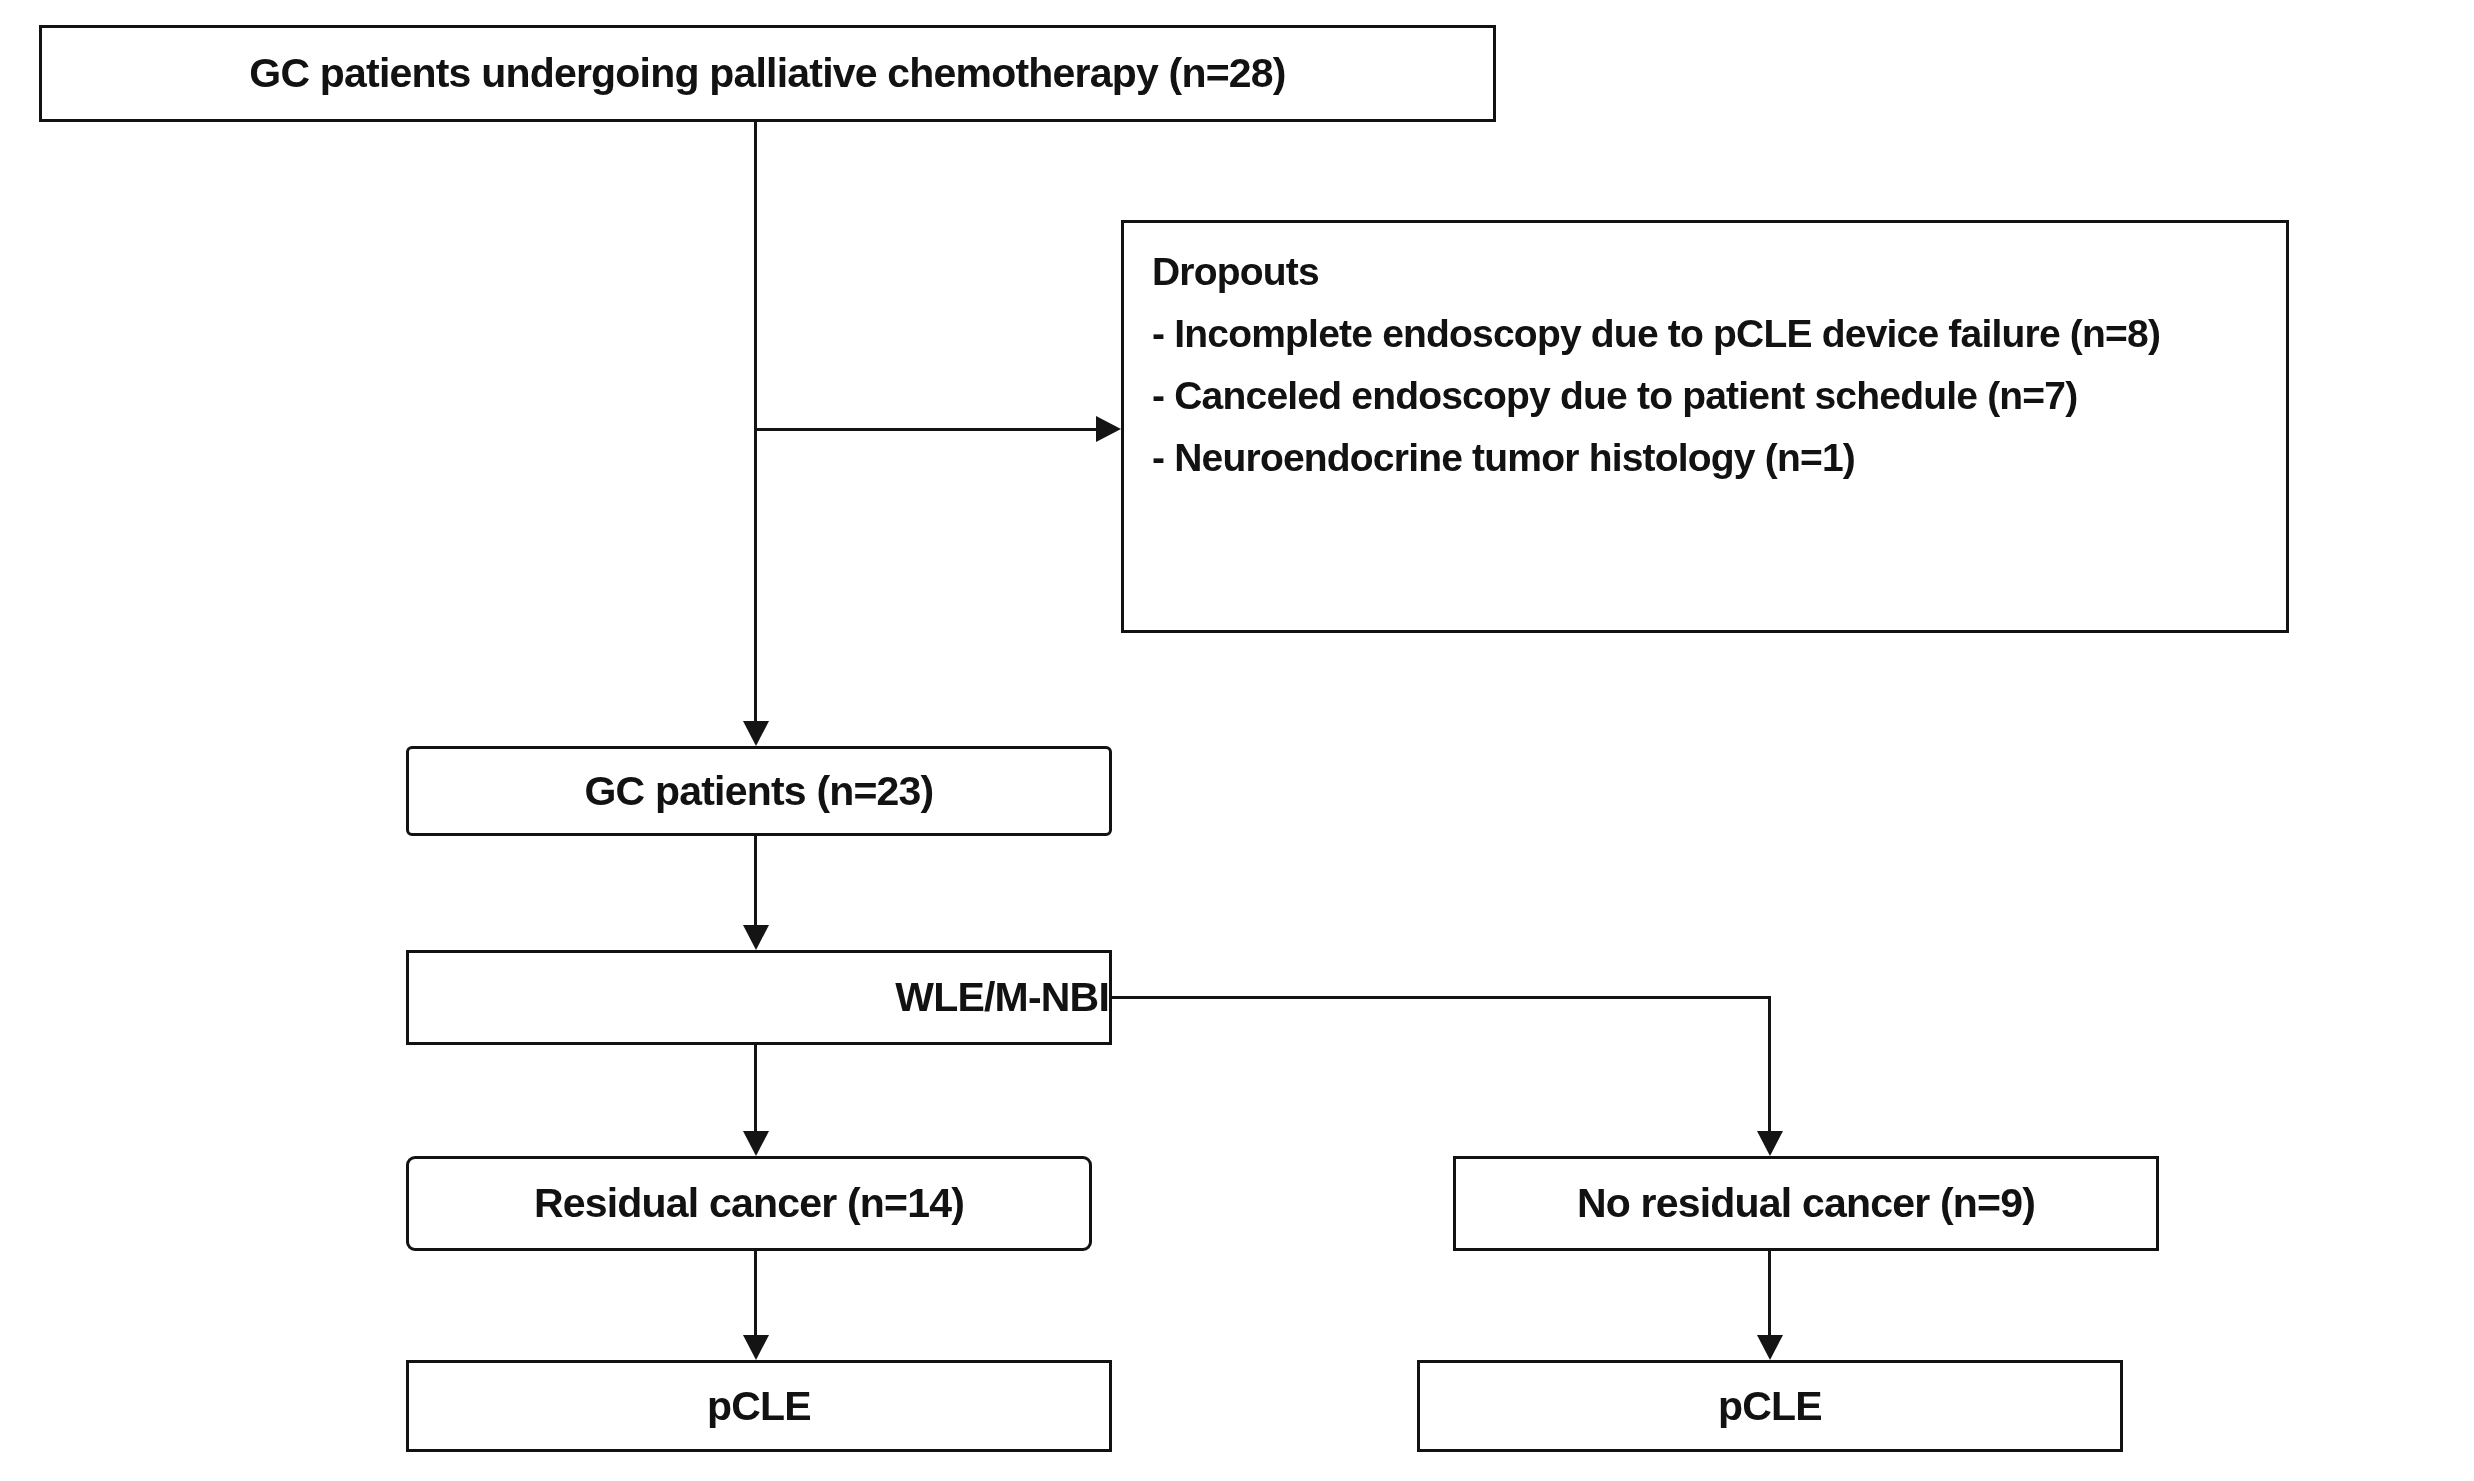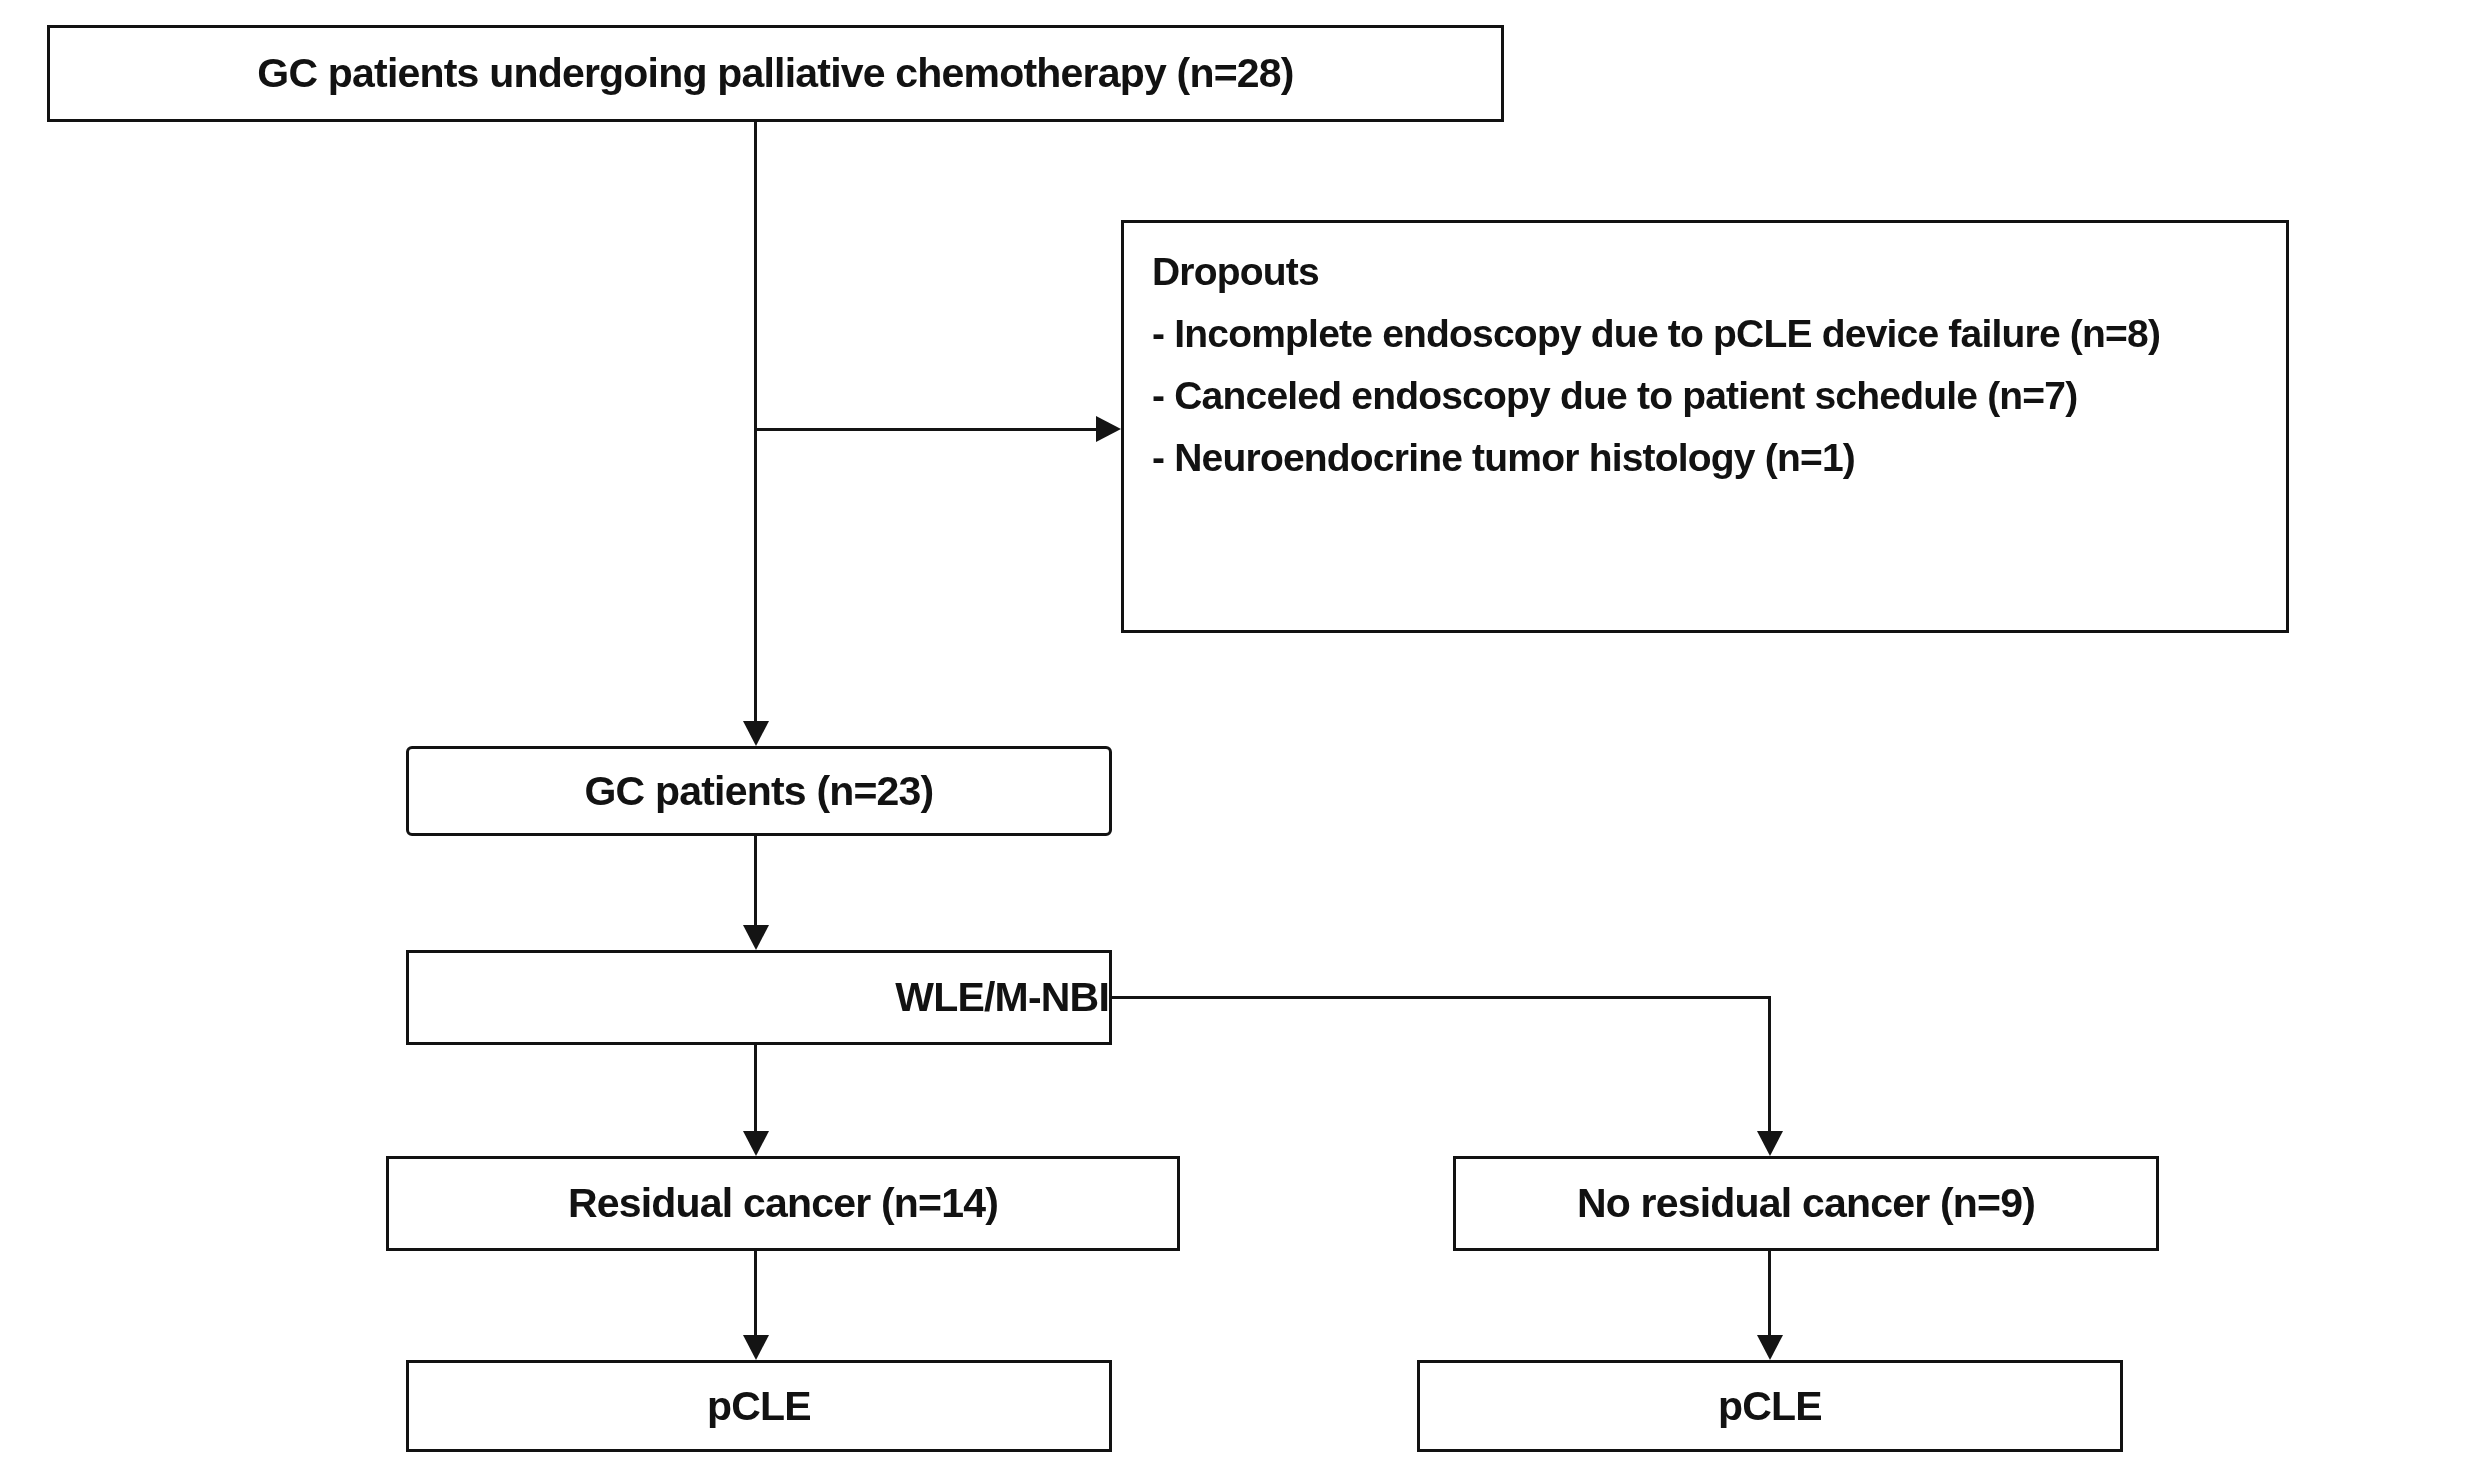--- a/index.html
+++ b/index.html
@@ -61,21 +61,21 @@
     border-top: 13px solid transparent;
     border-bottom: 13px solid transparent;
     border-left: 25px solid #141414;
   }
 </style>
 </head>
 <body>
 
 <div id="canvas">
 
-  <div class="box" style="left:39px; top:25px; width:1457px; height:97px;margin-left:8px;">
+  <div class="box" style="left:39px; top:25px; width:1457px; height:97px;">
     <span>GC patients undergoing palliative chemotherapy (n=28)</span>
   </div>
 
   <div class="connector" style="left:754px; top:122px; width:2.5px; height:600px;"></div>
   <div class="arrowhead-down" style="left:743px; top:721px;"></div>
 
   <div class="connector" style="left:756px; top:428px; width:340px; height:2.5px;"></div>
   <div class="arrowhead-right" style="left:1096px; top:416px;"></div>
 
   <div class="box multiline" style="left:1121px; top:220px; width:1168px; height:413px;">
@@ -96,21 +96,21 @@
     <span>WLE/M-NBI</span>
   </div>
 
   <div class="connector" style="left:1112px; top:996px; width:658px; height:2.5px;"></div>
   <div class="connector" style="left:1768px; top:996px; width:2.5px; height:135px;"></div>
   <div class="arrowhead-down" style="left:1757px; top:1131px;"></div>
 
   <div class="connector" style="left:754px; top:1045px; width:2.5px; height:86px;"></div>
   <div class="arrowhead-down" style="left:743px; top:1131px;"></div>
 
-  <div class="box" style="left:386px; top:1156px; width:794px; height:95px;">
+  <div class="box" style="left:406px; top:1156px; width:686px; height:95px;border-radius:9px;">
     <span>Residual cancer (n=14)</span>
   </div>
 
   <div class="box" style="left:1417px; top:1156px; width:706px; height:95px;margin-left:36px;">
     <span>No residual cancer (n=9)</span>
   </div>
 
   <div class="connector" style="left:754px; top:1250px; width:2.5px; height:85px;"></div>
   <div class="arrowhead-down" style="left:743px; top:1335px;"></div>
 

